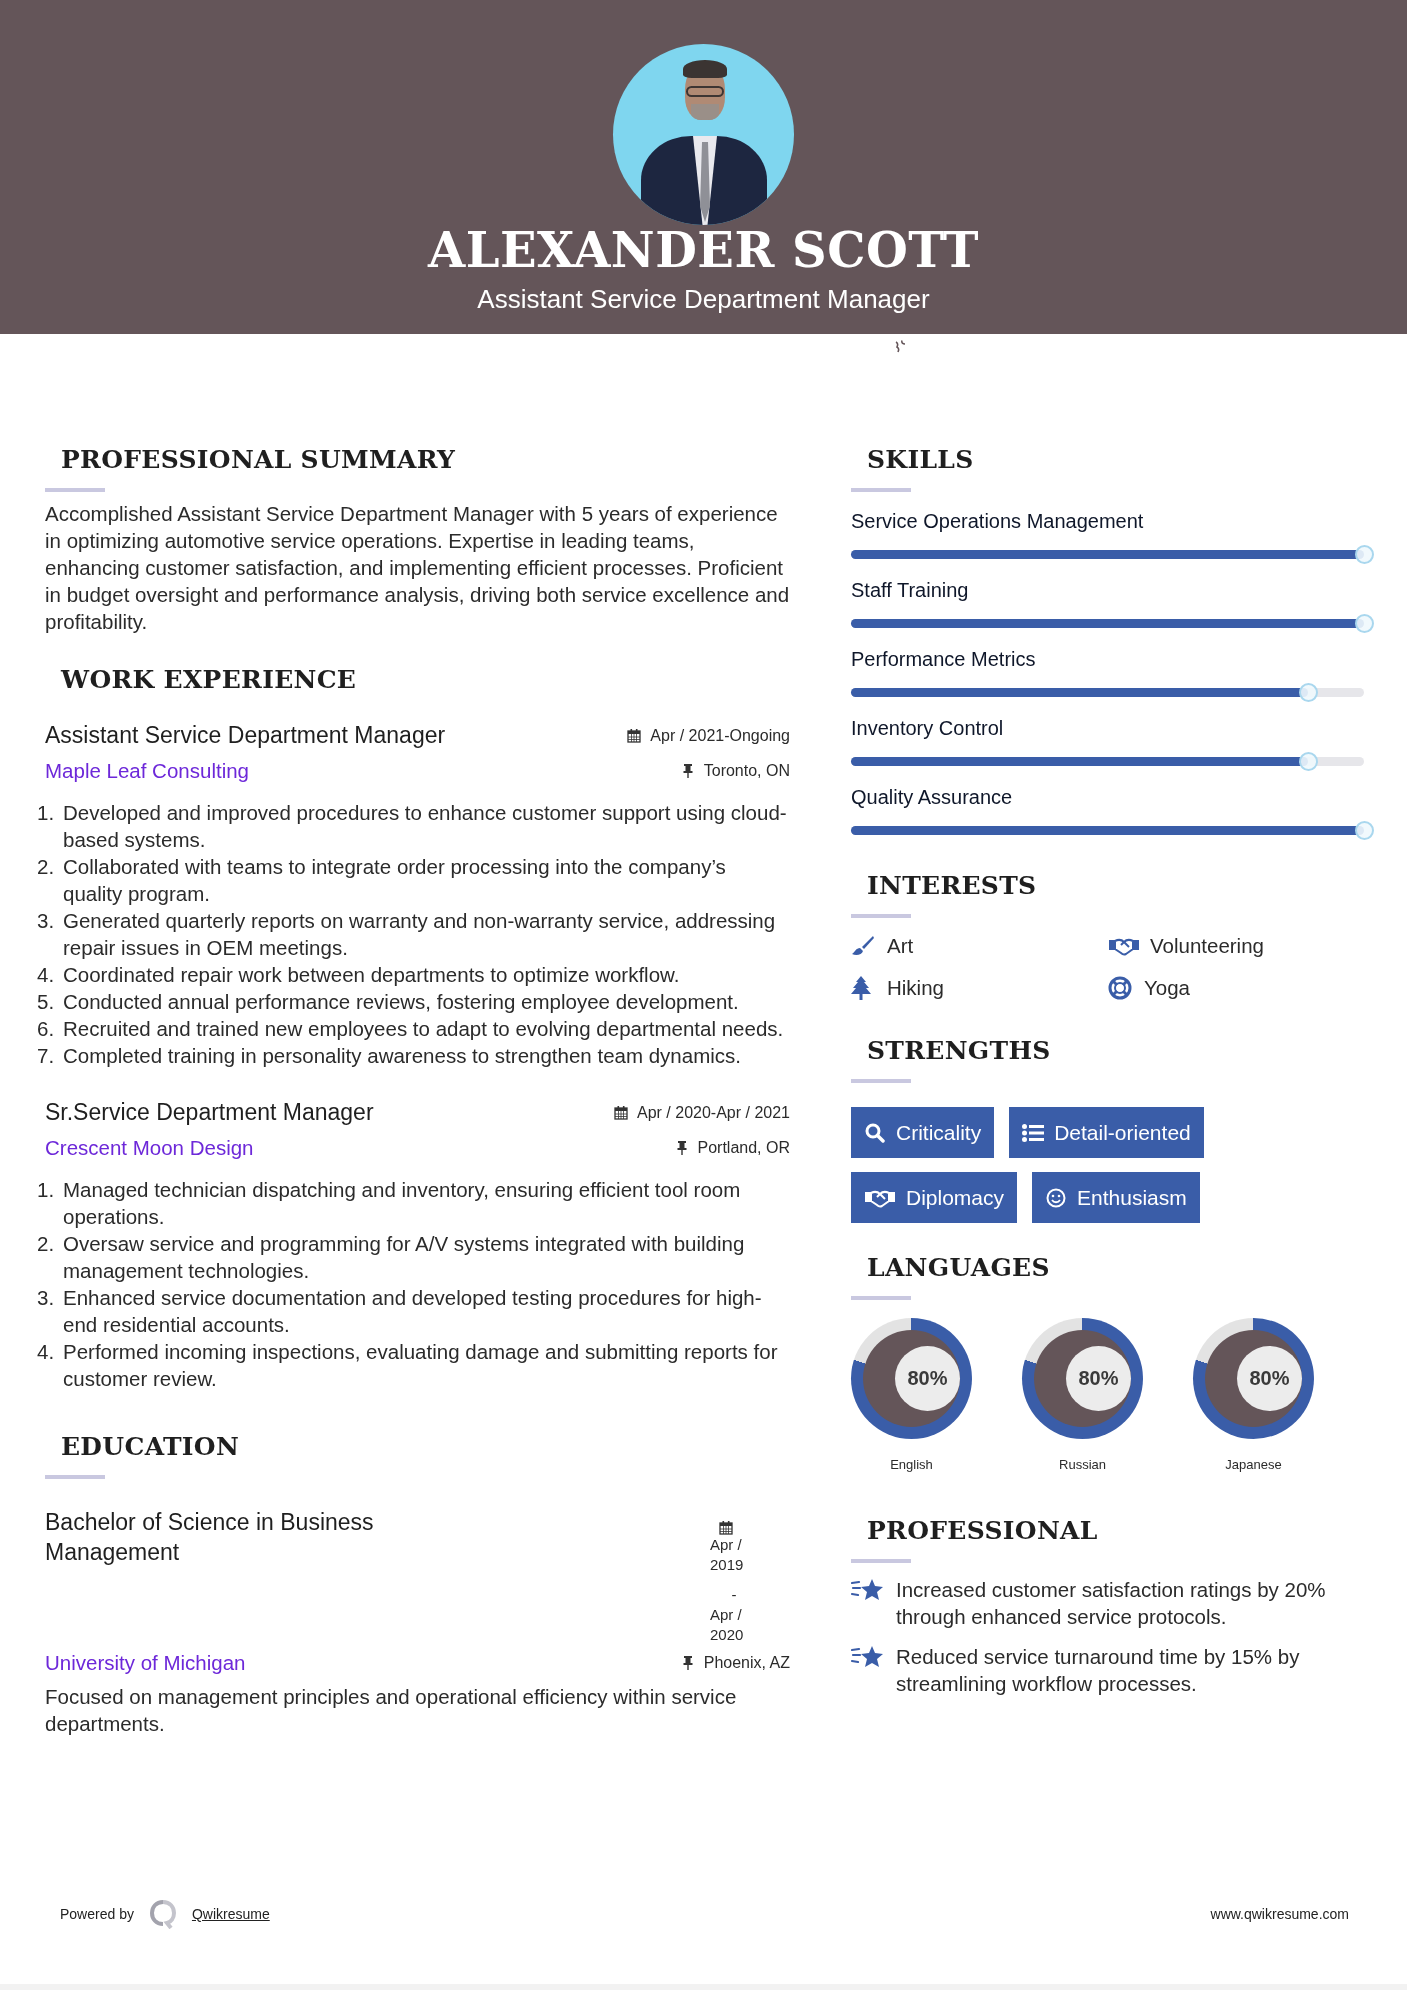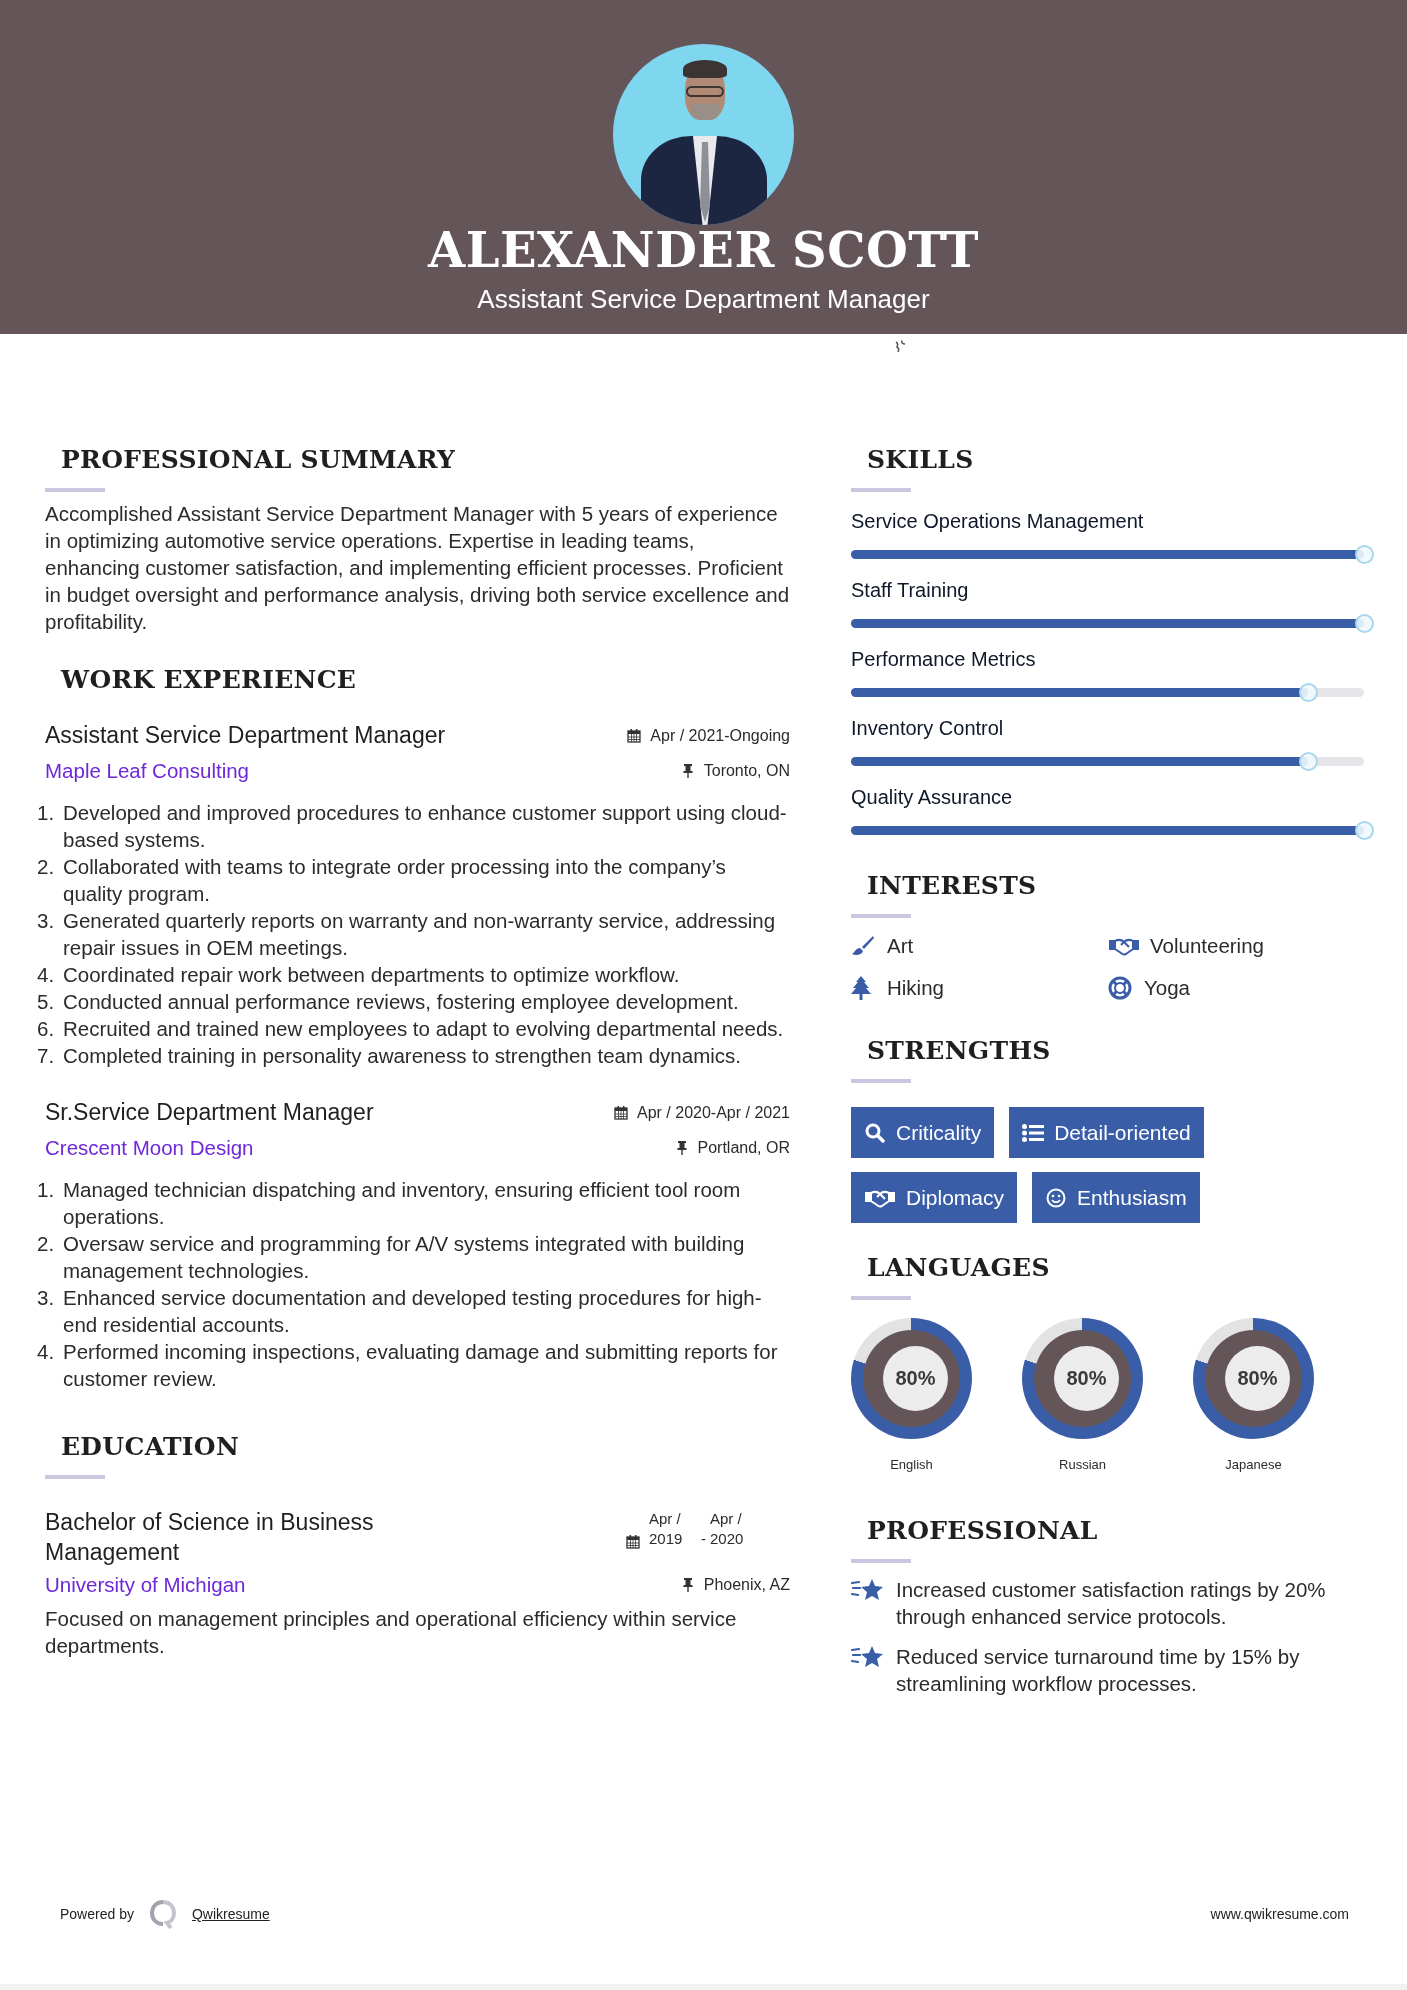--- a/index.html
+++ b/index.html
@@ -53,21 +53,21 @@
   .interest .ii { display: inline-flex; width: 28px; height: 24px; margin-right: 8px; align-items: center; justify-content: flex-start; }
 
   .strengths { display: flex; flex-wrap: wrap; gap: 14px 15px; margin-top: 24px; width: 480px; }
   .tag { display: flex; align-items: center; height: 51px; padding: 0 13px; background: #3a5da8; color: #ffffff; font-size: 21px; }
   .tag .ti { display: inline-flex; width: 22px; height: 22px; margin-right: 10px; align-items: center; justify-content: center; }
 
   .langs { display: flex; margin-top: 18px; }
   .lang { width: 171px; display: flex; flex-direction: column; align-items: flex-start; }
   .ring { position: relative; width: 121px; height: 121px; border-radius: 50%; }
   .ring .mid { position: absolute; left: 12px; top: 12px; width: 97px; height: 97px; border-radius: 50%; background: #645559; }
-  .ring .inner { position: absolute; left: 32px; top: 28px; width: 65px; height: 65px; border-radius: 50%; background: #ececec; display: flex; align-items: center; justify-content: center; font-size: 20px; font-weight: bold; color: #3a3a3a; }
+  .ring .inner { position: absolute; left: 44px; top: 28px; width: 65px; height: 65px; border-radius: 50%; background: #ececec; display: flex; align-items: center; justify-content: center; font-size: 20px; font-weight: bold; color: #3a3a3a; }
   .lang-name { width: 121px; text-align: center; font-size: 13px; color: #2b2b2b; margin-top: 18px; }
 
   .ach { display: flex; align-items: flex-start; margin-top: 13px; font-size: 20.5px; line-height: 27px; color: #2b2b2b; }
   .ach:first-of-type { margin-top: 18px; }
   .ach .ai { flex: 0 0 45px; height: 27px; display: flex; align-items: center; }
 
   .footer-left { position: absolute; left: 60px; top: 1898px; display: flex; align-items: center; font-size: 14px; color: #222; }
   .footer-left .q { display: inline-flex; width: 30px; height: 32px; margin: 0 14px; align-items: center; justify-content: center; }
   .footer-left .brand { text-decoration: underline; }
   .footer-right { position: absolute; right: 58px; top: 1906px; font-size: 14px; color: #222; }
@@ -217,21 +217,21 @@
       </ol>
     </div>
   </section>
 
   <section style="margin-top:40px;">
     <div class="section-title">EDUCATION</div>
     <div class="underline"></div>
     <div class="job" style="margin-top:28px;">
       <div class="job-title-row" style="align-items:flex-start;">
         <span class="job-title" style="width:420px;line-height:30px;">Bachelor of Science in Business Management</span>
-        <span class="meta" style="align-items:flex-end;font-size:15px;line-height:20px;margin-top:2px;margin-right:40px;">
+        <span class="meta" style="align-items:center;font-size:15px;line-height:20px;margin-top:2px;margin-right:40px;flex-direction:column;">
           <span class="mi" style="margin-top:10px;">
             <svg width="14" height="15" viewBox="0 0 14 15">
                 <rect x="1" y="3" width="12" height="11" fill="none" stroke="#333" stroke-width="1.3"></rect>
                 <rect x="1" y="3" width="12" height="3" fill="#333"></rect>
                 <rect x="3.5" y="1" width="1.6" height="3" fill="#333"></rect>
                 <rect x="8.9" y="1" width="1.6" height="3" fill="#333"></rect>
                 <path d="M1 9 H13 M1 11.5 H13 M4.5 6 V14 M7 6 V14 M9.5 6 V14" stroke="#333" stroke-width="0.8"></path>
               </svg>
           </span>
           <span style="width:40px;">Apr / 2019</span>

